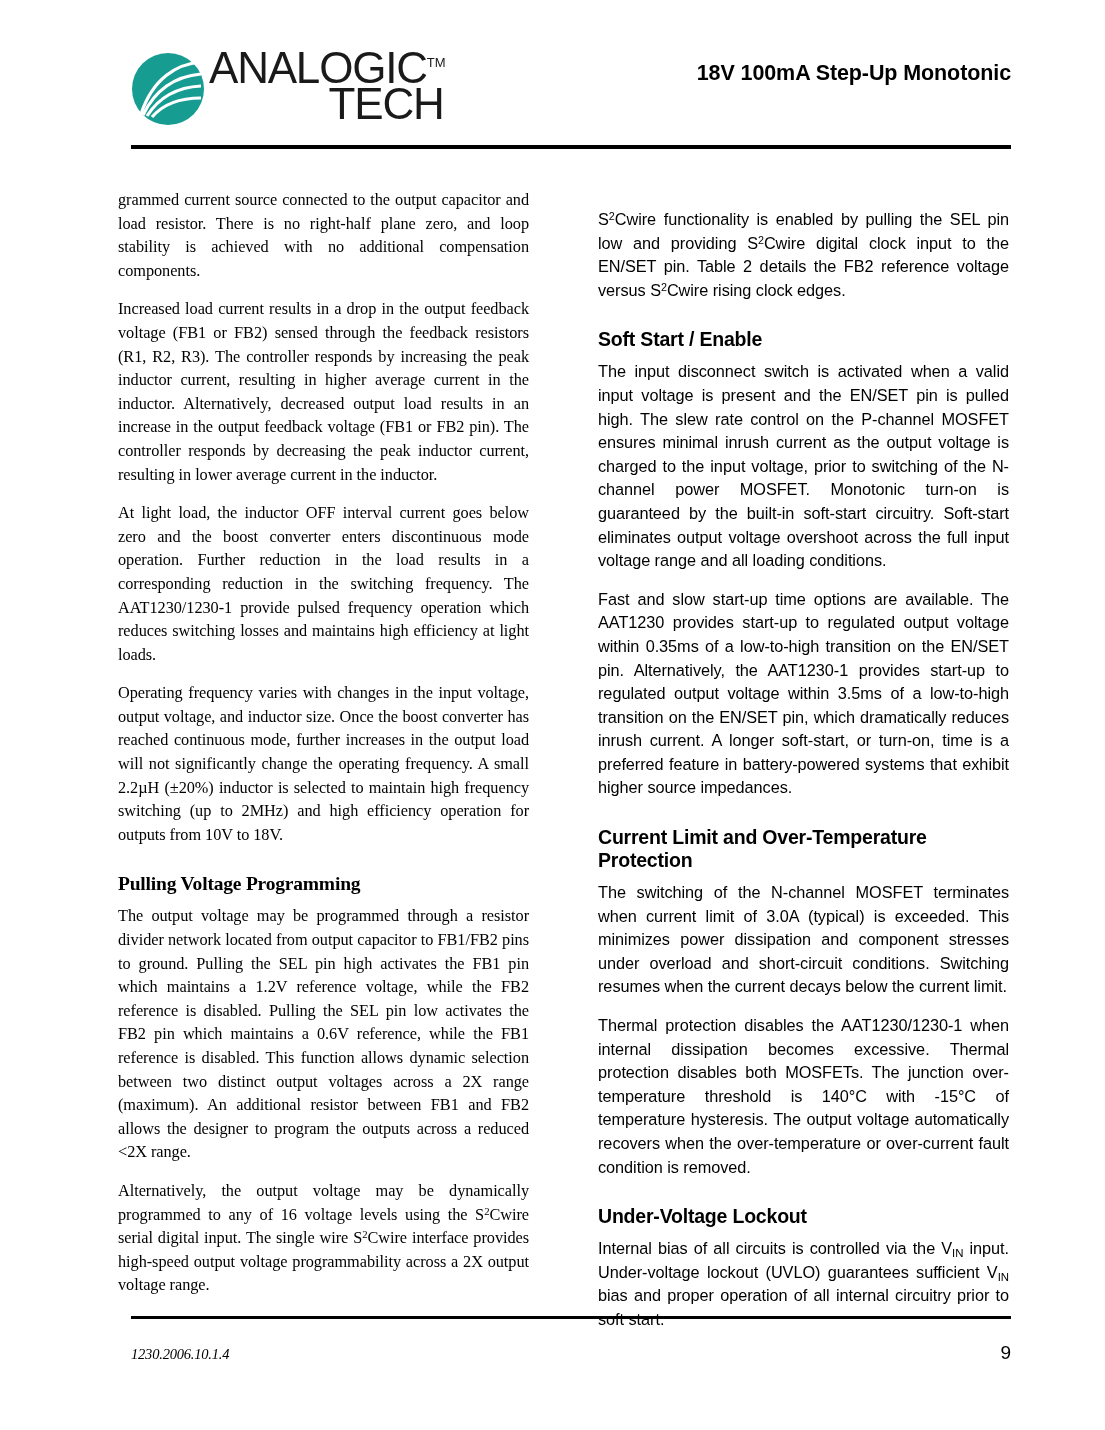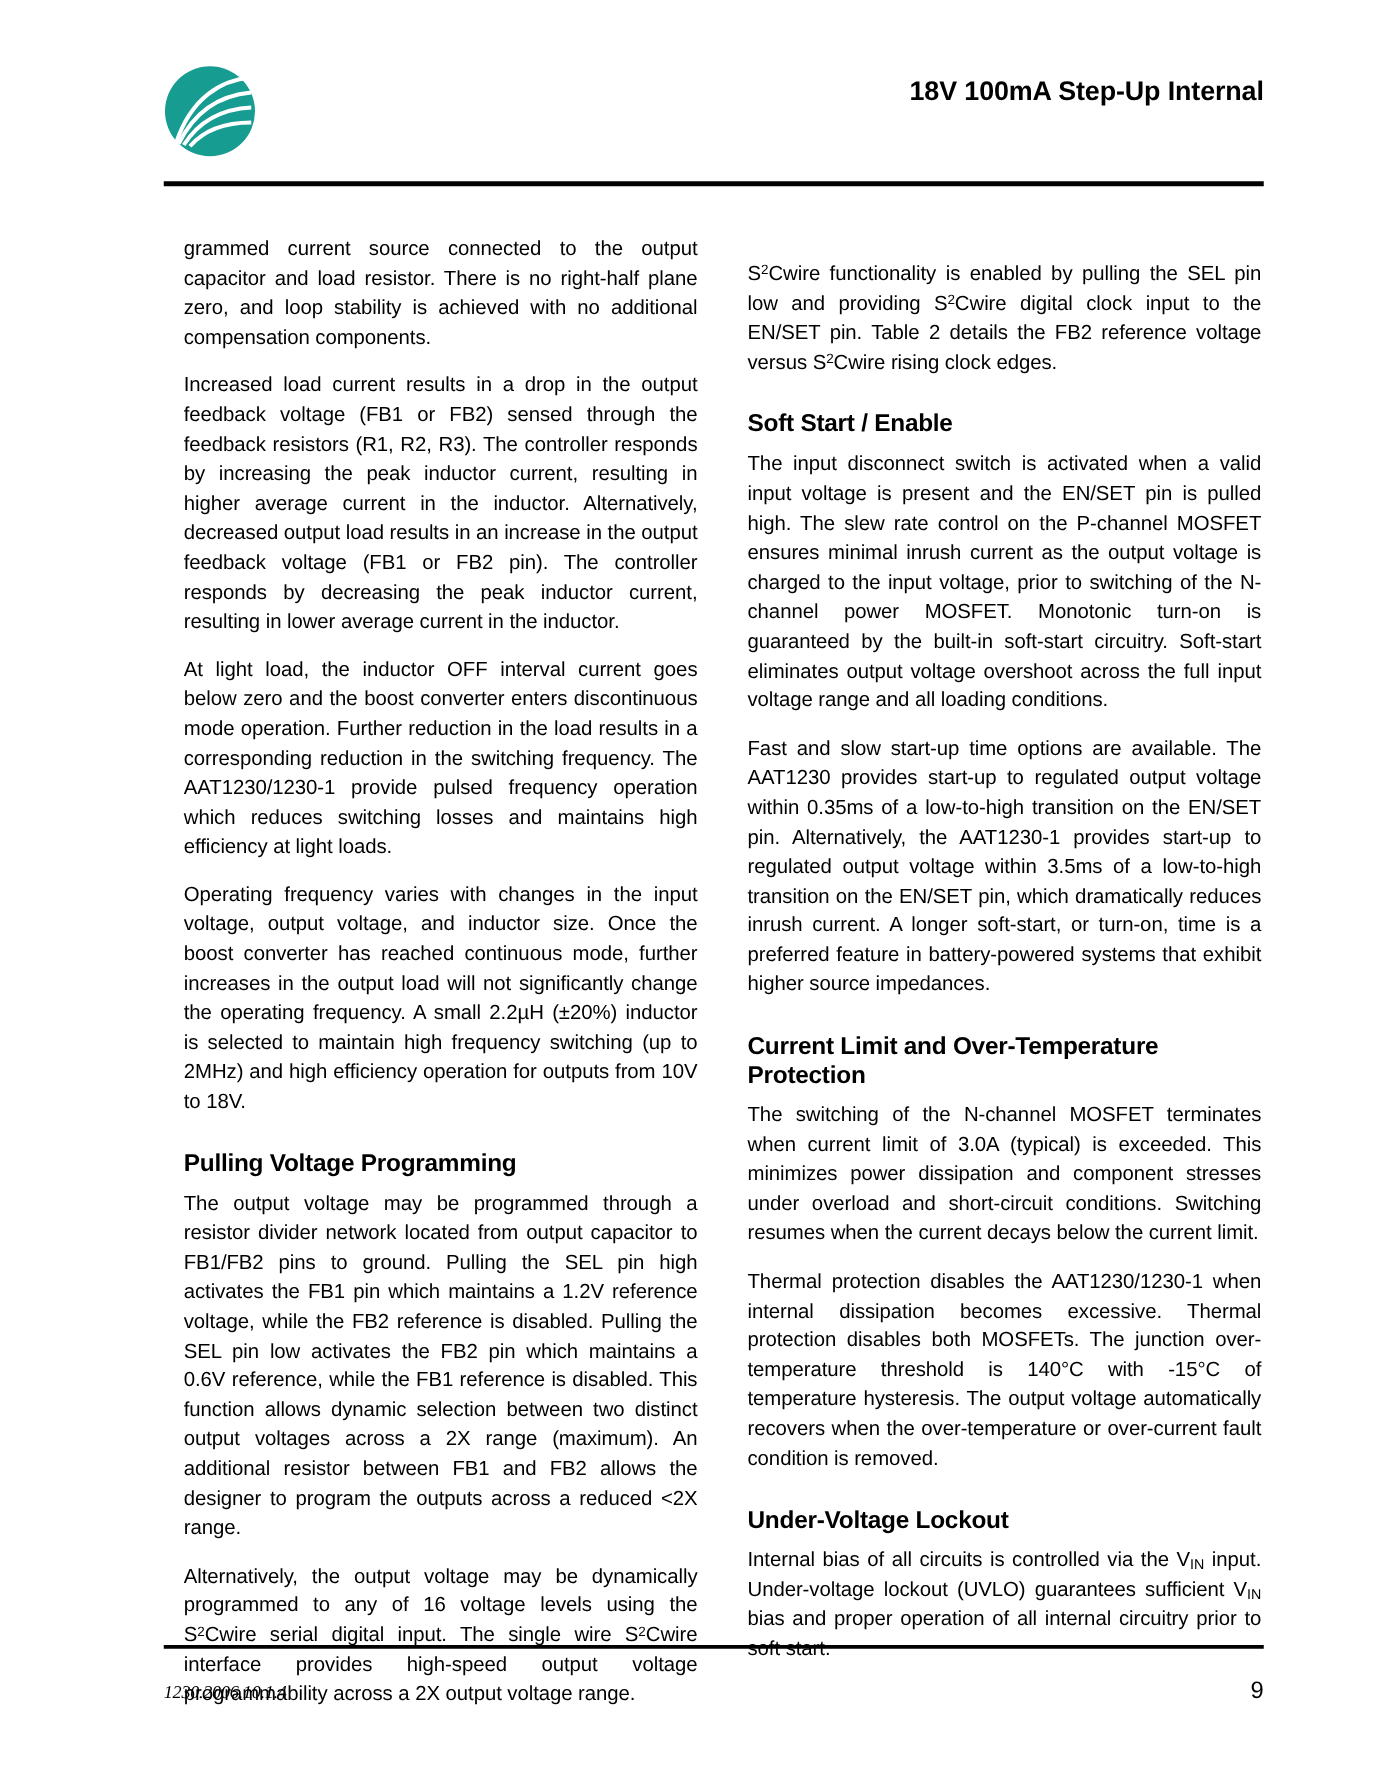--- a/index.html
+++ b/index.html
@@ -106,21 +106,21 @@
     height: 4px;
     background: #000;
   }
 
   
   .col {
     position: absolute;
     top: 188px;
     width: 411px;
   }
-  .col-left  { left: 147px; }
+  .col-left  { left: 118px; font-family: Liberation Serif, serif; }
   .col-right { left: 598px; margin-top: 20px; }
 
   p.body {
     margin: 0 0 15px 0;
     font-size: 16.3px;
     line-height: 23.6px;
     text-align: justify;
     text-justify: inter-word;
     letter-spacing: -0.05px;
   }
@@ -191,24 +191,28 @@
         <svg width="74" height="74" viewBox="0 0 74 74" xmlns="http://www.w3.org/2000/svg">
           <circle cx="37" cy="37" r="36" fill="#179c92"></circle>
           <g fill="none" stroke="#ffffff" stroke-width="3.2">
             <path d="M10 62 C 22 26, 46 12, 70 10"></path>
             <path d="M12 63 C 26 34, 48 24, 70 22"></path>
             <path d="M16 64 C 30 42, 50 35, 70 34"></path>
             <path d="M21 65 C 34 50, 52 46, 70 46"></path>
           </g>
         </svg>
       </span>
+      <span class="logo-words">
+        <span class="logo-word-1"><span>ANALOGIC</span><span class="logo-tm">TM</span></span>
+        <span class="logo-word-2">TECH</span>
+      </span>
     </div>
 
     <div class="header-titles">
-      <div class="part-subtitle">18V 100mA Step-Up Internal</div>
+      <div class="part-subtitle">18V 100mA Step-Up Monotonic</div>
     </div>
 
   </div>
   <div class="header-rule"></div>
 
   <div class="col col-left">
 
     <p class="body">grammed current source connected to the output capacitor and load resistor.  There is no right-half plane zero, and loop stability is achieved with no additional compensation components.</p>
     <p class="body">Increased load current results in a drop in the output feedback voltage (FB1 or FB2) sensed through the feedback resistors (R1, R2, R3).  The controller responds by increasing the peak inductor current, resulting in higher average current in the inductor. Alternatively, decreased output load results in an increase in the output feedback voltage (FB1 or FB2 pin).  The controller responds by decreasing the peak inductor current, resulting in lower average current in the inductor.</p>
     <p class="body">At light load, the inductor OFF interval current goes below zero and the boost converter enters discontinuous mode operation. Further reduction in the load results in a corresponding reduction in the switching frequency.  The AAT1230/1230-1 provide pulsed frequency operation which reduces switching losses and maintains high efficiency at light loads.</p>

